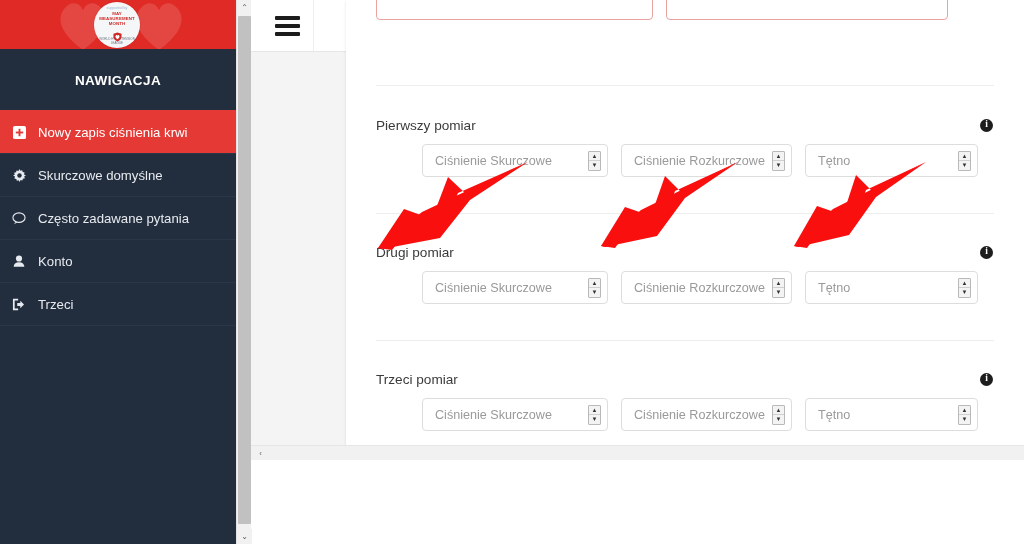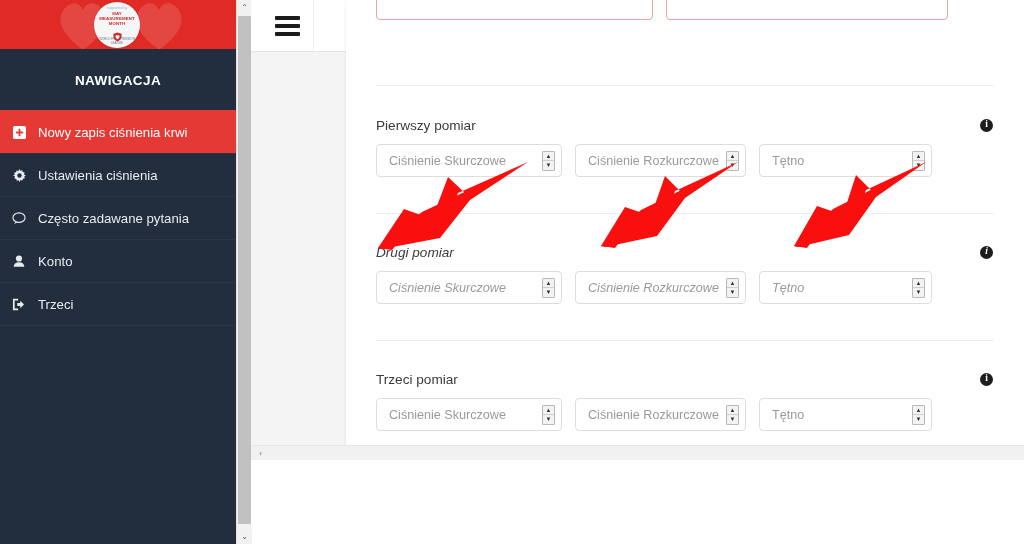--- a/index.html
+++ b/index.html
@@ -210,20 +210,21 @@
     background: #1d1d1d; color: #ffffff;
     font-size: 9.5px; font-weight: bold;
     font-family: "Liberation Serif", serif;
     display: flex; align-items: center; justify-content: center;
     line-height: 1; cursor: pointer;
     margin-right: 1px;
   }
   .fields-row {
     display: flex; gap: 13px;
     margin-top: 9px;
+    margin-left: 46px;
   }
   .num-field {
     position: relative;
     height: 33px;
     border: 1px solid #dddddd;
     border-radius: 4px;
     background: #ffffff;
     display: flex; align-items: center;
   }
   .num-field.f1 { width: 186px; }
@@ -326,21 +327,21 @@
       <span class="ni-label">Nowy zapis ciśnienia krwi</span>
     </div>
 
     <div class="nav-item">
       <span class="ni-icon">
         <svg width="13" height="13" viewBox="0 0 16 16" fill="#e7ebf0">
           <path d="M8 0l1 2.2 2.3-.8.6 2.4 2.4.6-.8 2.3L16 8l-2.2 1 .8 2.3-2.4.6-.6 2.4-2.3-.8L8 16l-1-2.2-2.3.8-.6-2.4-2.4-.6.8-2.3L0 8l2.2-1-.8-2.3 2.4-.6.6-2.4 2.3.8z"></path>
           <circle cx="8" cy="8" r="2.7" fill="#222d3d"></circle>
         </svg>
       </span>
-      <span class="ni-label">Ustawienia ciśnienia</span>
+      <span class="ni-label">Skurczowe domyślne</span>
     </div>
 
     <div class="nav-item">
       <span class="ni-icon">
         <svg width="14" height="13" viewBox="0 0 16 15">
           <ellipse cx="8" cy="6.5" rx="7" ry="5.5" fill="none" stroke="#e7ebf0" stroke-width="1.3"></ellipse>
           <path d="M4.5 11 L2.2 14 L5.8 12.2 Z" fill="#e7ebf0"></path>
         </svg>
       </span>
       <span class="ni-label">Często zadawane pytania</span>
@@ -426,21 +427,21 @@
               <span class="spinner">
                 <span class="sp up">▲</span>
                 <span class="sp down">▼</span>
               </span>
             </div>
           </div>
         </div>
 
         <div class="divider" style="top:213px;"></div>
 
-        <div class="meas-block" style="top:242px;font-style:italic;">
+        <div class="meas-block" style="top:242px;">
           <div class="meas-head">
             <div class="meas-title">Drugi pomiar</div>
             <div class="info-icon">i</div>
           </div>
           <div class="fields-row">
             <div class="num-field f1">
               <span class="ph">Ciśnienie Skurczowe</span>
               <span class="spinner">
                 <span class="sp up">▲</span>
                 <span class="sp down">▼</span>

